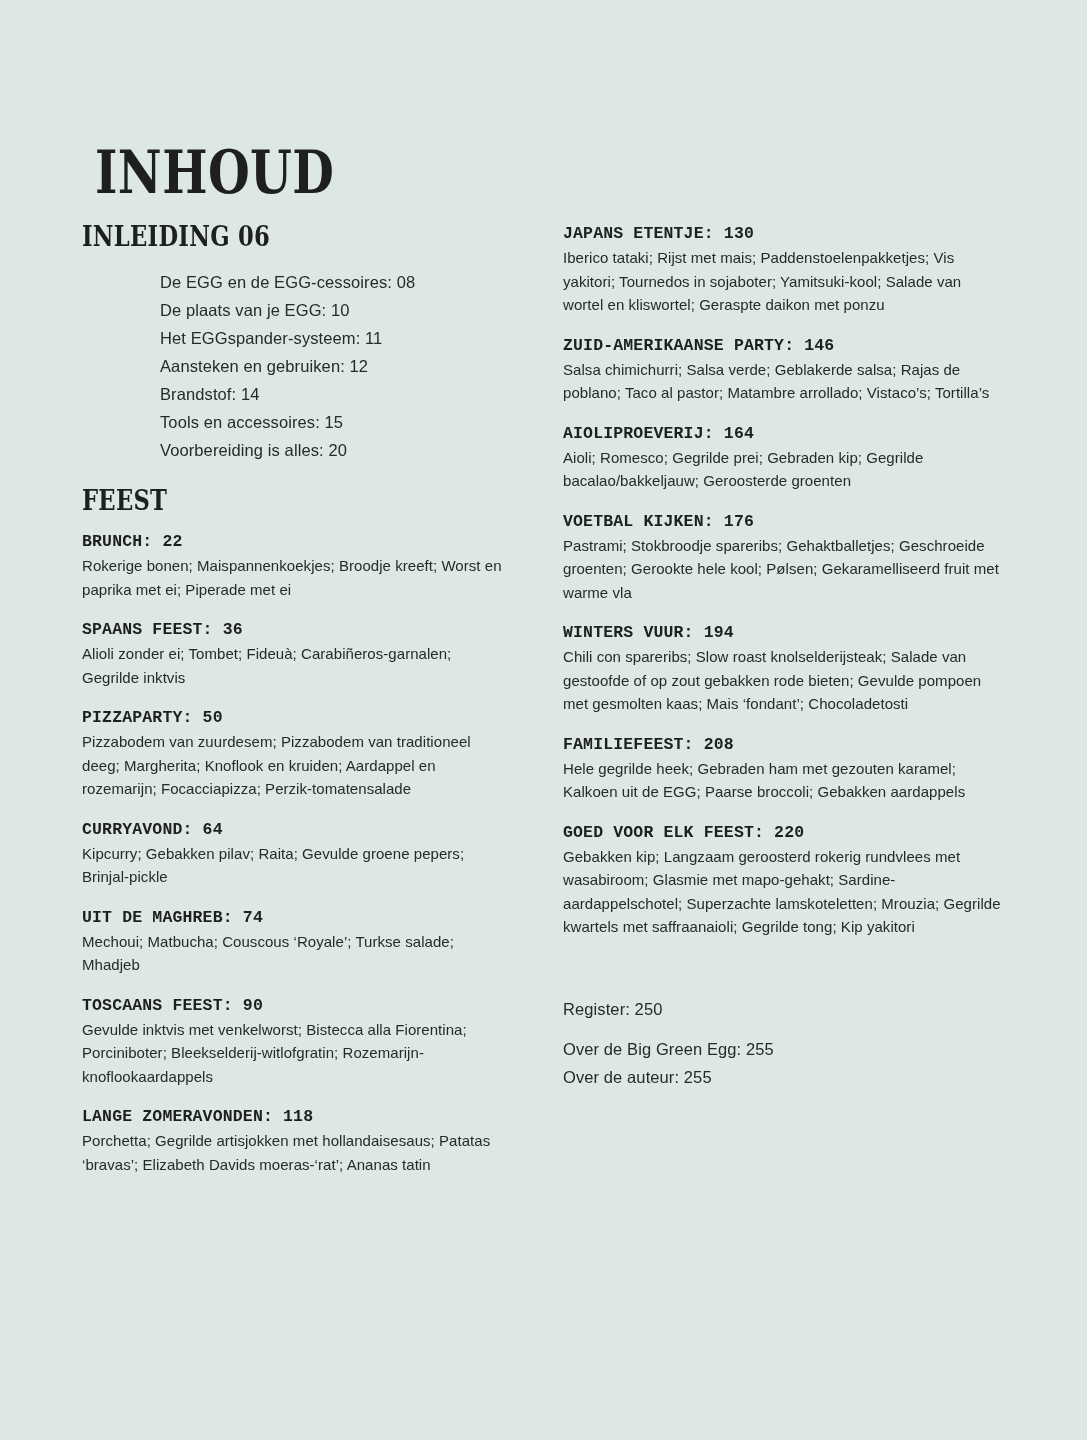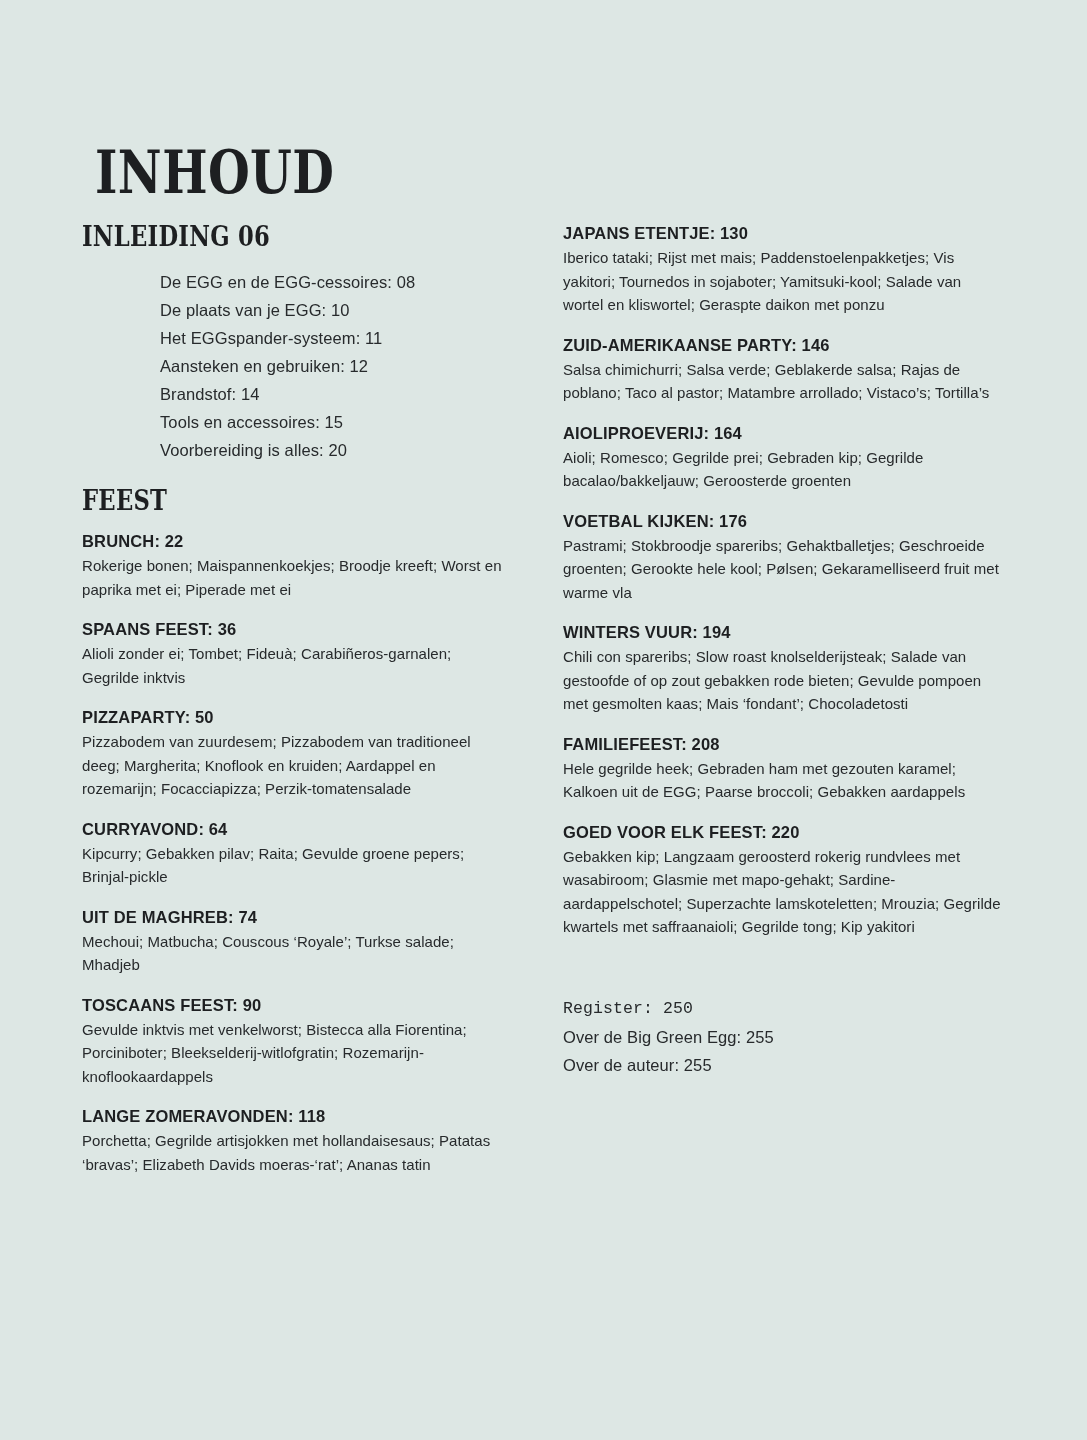--- a/index.html
+++ b/index.html
@@ -81,20 +81,21 @@
 
   
   .entry { margin: 0 0 17px 0; }
   .entry-title {
     font-size: 16.5px;
     font-weight: bold;
     line-height: 23px;
     letter-spacing: 0.15px;
     color: #1d1f21;
     margin: 0 0 1px 0;
+    font-family: Liberation Mono, monospace;
   }
   .entry-desc {
     font-size: 15px;
     font-weight: normal;
     line-height: 23.5px;
     letter-spacing: 0.05px;
     color: #272a2c;
     margin: 0;
   }
 
@@ -102,21 +103,21 @@
   .group-gap { height: 22px; }
 
   
   .backmatter { margin-top: 56px; }
   .backmatter .bm-line {
     font-size: 16.5px;
     line-height: 28px;
     letter-spacing: 0.1px;
     color: #272a2c;
   }
-  .backmatter .bm-first { margin-bottom: 0; font-family: Liberation Mono, monospace; }
+  .backmatter .bm-first { margin-bottom: 12px; }
 </style>
 </head>
 <body>
 
 <div class="page">
 
   <h1 class="page-title">INHOUD</h1>
 
   <div class="columns">
 

